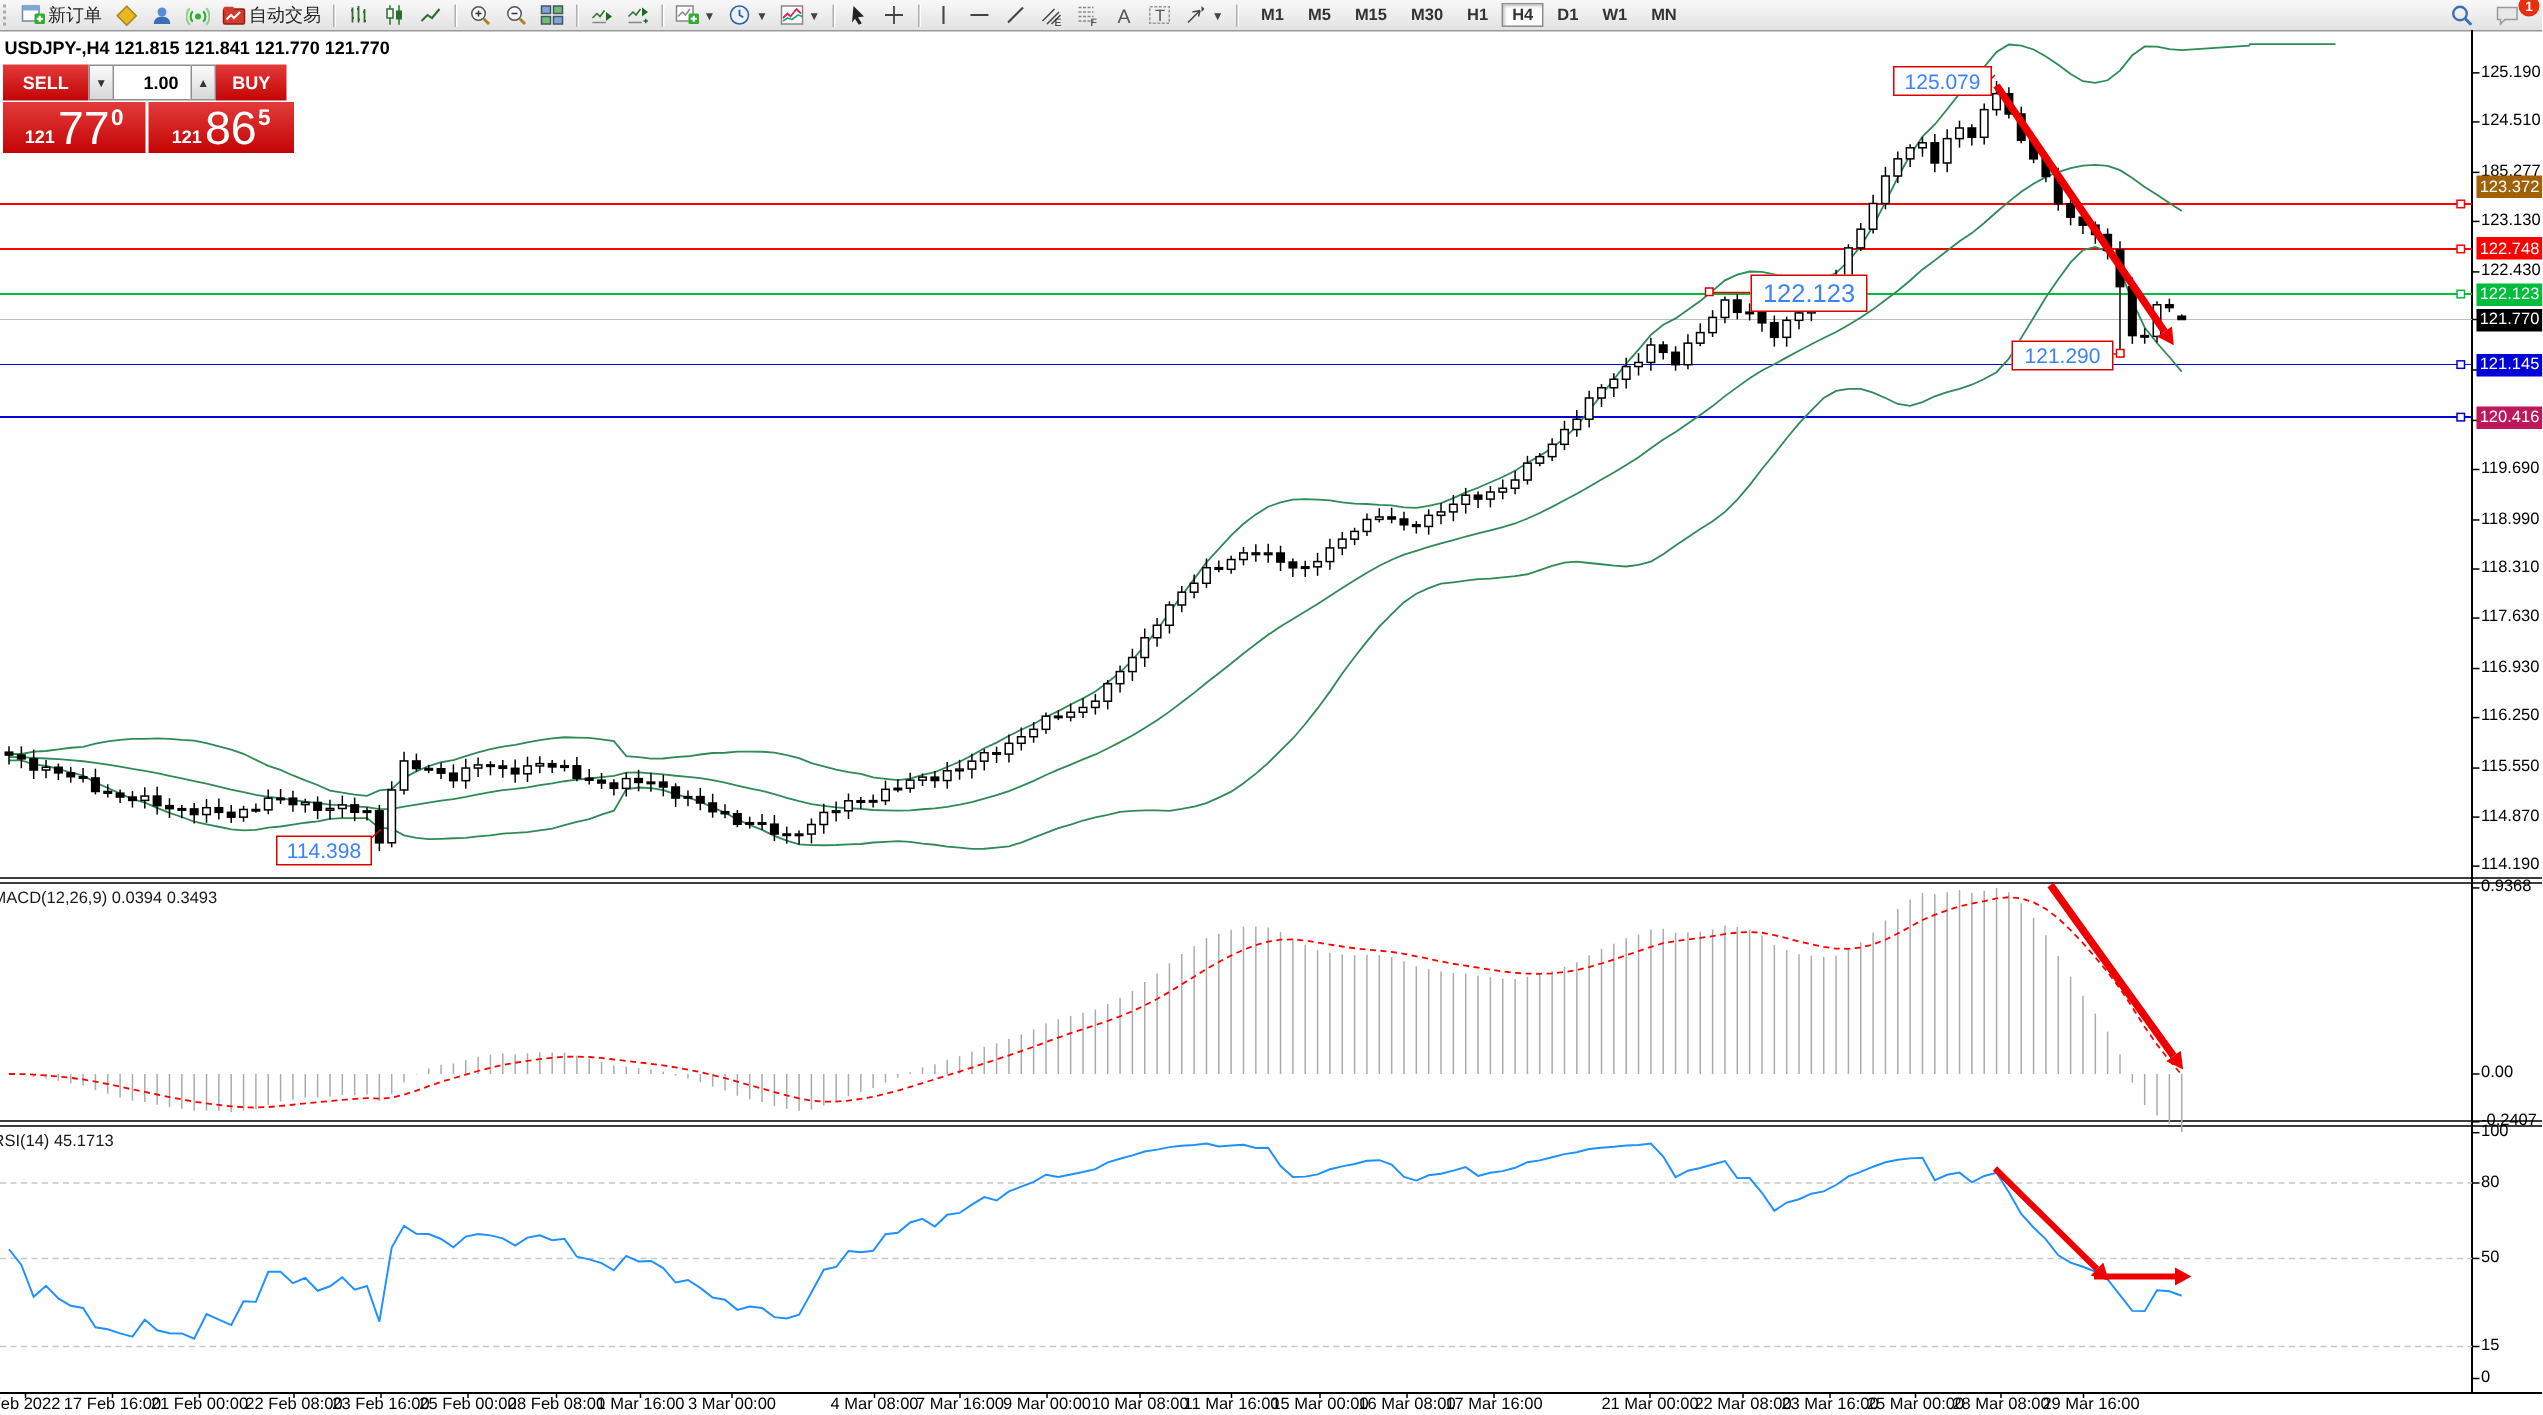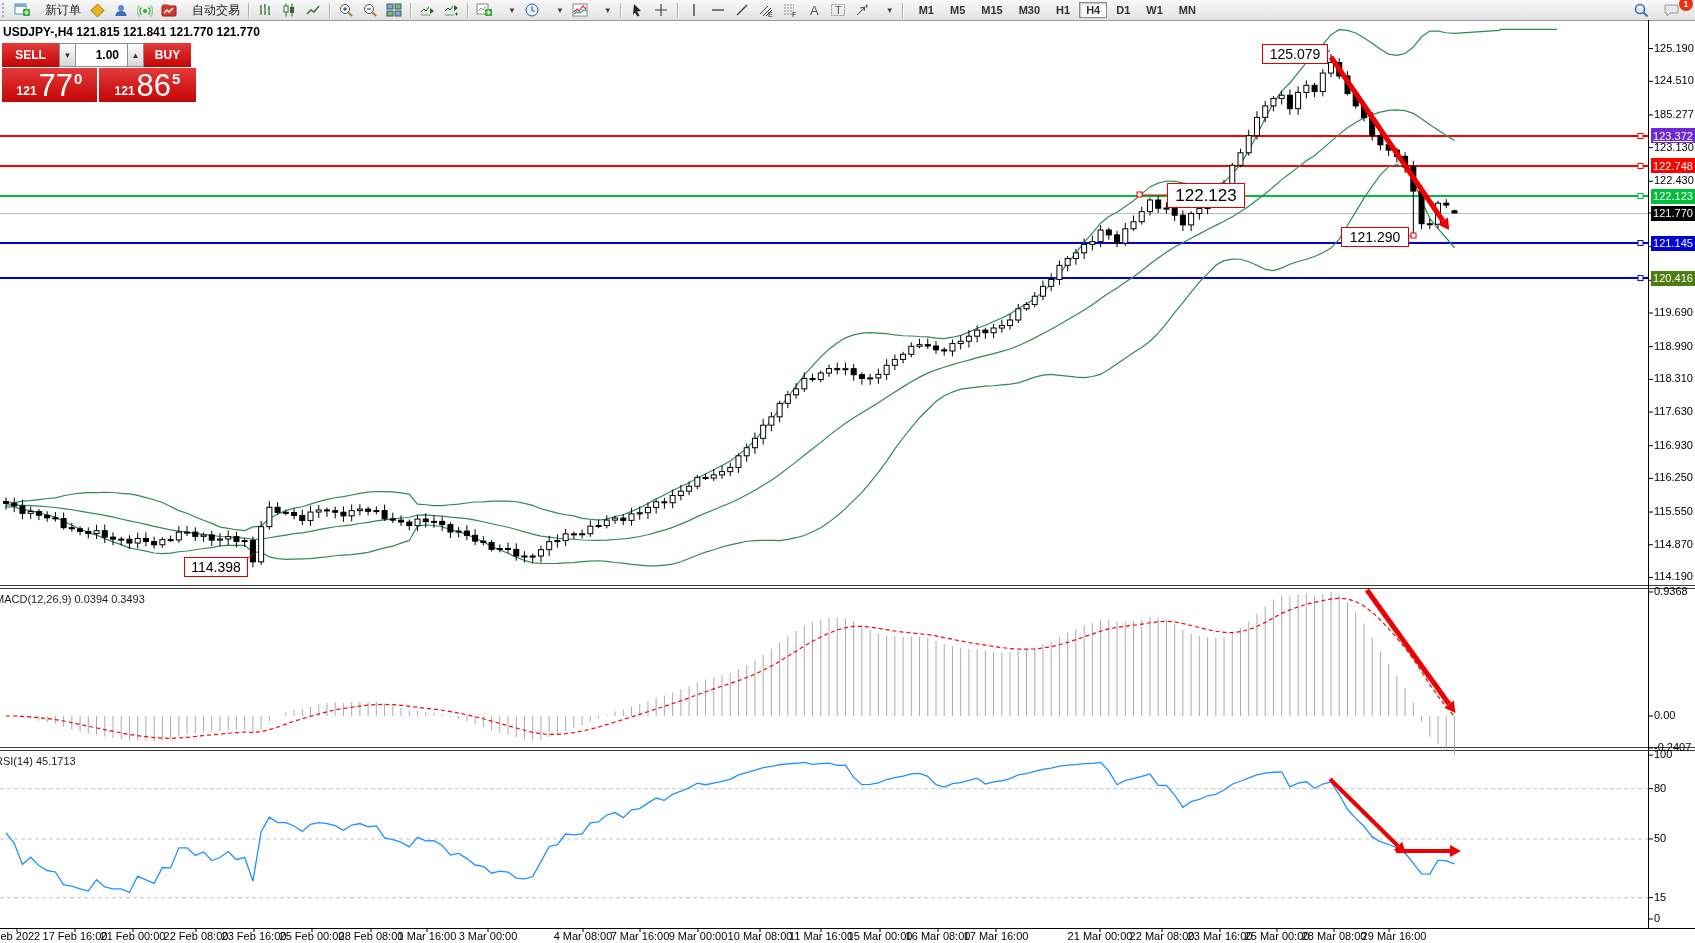--- a/index.html
+++ b/index.html
@@ -2,21 +2,21 @@
 <html><head>
 <meta charset="utf-8">
 <style>
   html,body{margin:0;padding:0;background:#fff;}
   #app{position:relative;width:1695px;height:943px;background:#fff;overflow:hidden;
        font-family:"Liberation Sans","DejaVu Sans",sans-serif;}
   
   #toolbar{position:absolute;left:0;top:0;width:1695px;height:20px;
     background:linear-gradient(#f8f8f8,#e2e2e2);border-bottom:1px solid #9a9a9a;
     display:flex;align-items:center;font-size:12px;color:#222;}
-  .tbtn{display:flex;align-items:center;gap:15px;padding:0 4px;height:18px;cursor:default;}
+  .tbtn{display:flex;align-items:center;gap:2px;padding:0 4px;height:18px;cursor:default;}
   .tbtn svg{display:block;}
   .tsep{width:1px;height:15px;background:#b0b0b0;margin:0 4px;box-shadow:1px 0 0 #fff;}
   .grip{width:4px;height:14px;margin:0 2px;border-left:2px dotted #aaa;}
   .caret{font-size:8px;color:#444;margin-left:1px;}
   #tf-box{display:flex;align-items:center;margin-left:4px;}
   .tf{font-weight:bold;font-size:11px;color:#333;padding:1px 6px;margin:0 1px;border:1px solid transparent;}
   .tf.active{background:#fdfdfd;border:1px solid #8c8c8c;box-shadow:inset 1px 1px 2px rgba(0,0,0,.25);}
   #tb-right{margin-left:auto;display:flex;align-items:center;gap:6px;padding-right:10px;}
   #chat-wrap{position:relative;}
   #chat-badge{position:absolute;top:-4px;right:-8px;width:14px;height:14px;border-radius:50%;
@@ -24,21 +24,21 @@
   
   #plot{position:absolute;left:0;top:0;}
   #symbol-header{position:absolute;left:3px;top:25px;font-size:12px;font-weight:bold;color:#000;z-index:6;}
   .ind-label{position:absolute;font-size:11px;color:#1a1a1a;z-index:6;}
   #overlay{position:absolute;left:0;top:0;width:1515px;height:943px;z-index:4;pointer-events:none;}
   .ax{position:absolute;left:1654px;font-size:11px;color:#000;white-space:nowrap;}
   .badge{position:absolute;left:1651px;width:44px;height:15px;font-size:11px;color:#fff;
     display:flex;align-items:center;justify-content:center;white-space:nowrap;}
   .tax{position:absolute;top:930px;transform:translateX(-50%);font-size:11px;color:#000;white-space:nowrap;}
   
-  .ann{position:absolute;border:1px solid #dc0000;background:#fffefe;color:#000000;
+  .ann{position:absolute;border:1px solid #dc0000;background:#fffefe;color:#3b82f6;
     display:flex;align-items:center;justify-content:center;z-index:5;}
   
   #trade-panel{position:absolute;left:2px;top:43px;z-index:7;width:194px;}
   #tp-row1{display:flex;height:24px;}
   .redbtn{background:linear-gradient(#e33b3b,#c40404);color:#fff;font-weight:bold;font-size:12px;
     display:flex;align-items:center;justify-content:center;}
   #sell-btn{width:57px;}
   #buy-btn{width:47px;}
   .spin{width:17px;background:linear-gradient(#fcfcfc,#d7d7d7);border:1px solid #8f8f8f;
     display:flex;align-items:center;justify-content:center;font-size:8px;color:#333;box-sizing:border-box;}
@@ -972,25 +972,25 @@
       <div class="ax" style="top: 537.731px;">114.870</div>
       <div class="ax" style="top: 570.424px;">114.190</div>
       <div class="ax" style="top: 584.968px;">0.9368</div>
       <div class="ax" style="top: 709px;">0.00</div>
       <div class="ax" style="top: 740.869px;">-0.2407</div>
       <div class="ax" style="top: 748.13px;">100</div>
       <div class="ax" style="top: 781.664px;">80</div>
       <div class="ax" style="top: 831.965px;">50</div>
       <div class="ax" style="top: 890.649px;">15</div>
       <div class="ax" style="top: 912px;">0</div>
-      <div class="badge" style="top: 128px; background: #6d28d9; text-decoration: underline;">123.372</div>
+      <div class="badge" style="top: 117px; background: #a16207;">123.372</div>
       <div class="badge" style="top: 158.481px; background: rgb(255, 0, 0);">122.748</div>
       <div class="badge" style="top: 188.529px; background: rgb(0, 190, 60);">122.123</div>
       <div class="badge" style="top: 235.548px; background: rgb(0, 0, 215);">121.145</div>
-      <div class="badge" style="top: 270.596px; background: #4d7c0f;">120.416</div>
+      <div class="badge" style="top: 270.596px; background: #be185d;">120.416</div>
       <div class="badge" style="top: 205.5px; background: rgb(0, 0, 0);">121.770</div>
       <div class="tax" style="left: 17px;">Feb 2022</div>
       <div class="tax" style="left: 75px;">17 Feb 16:00</div>
       <div class="tax" style="left: 133px;">21 Feb 00:00</div>
       <div class="tax" style="left: 196px;">22 Feb 08:00</div>
       <div class="tax" style="left: 254px;">23 Feb 16:00</div>
       <div class="tax" style="left: 312px;">25 Feb 00:00</div>
       <div class="tax" style="left: 371px;">28 Feb 08:00</div>
       <div class="tax" style="left: 427px;">1 Mar 16:00</div>
       <div class="tax" style="left: 488px;">3 Mar 00:00</div>

